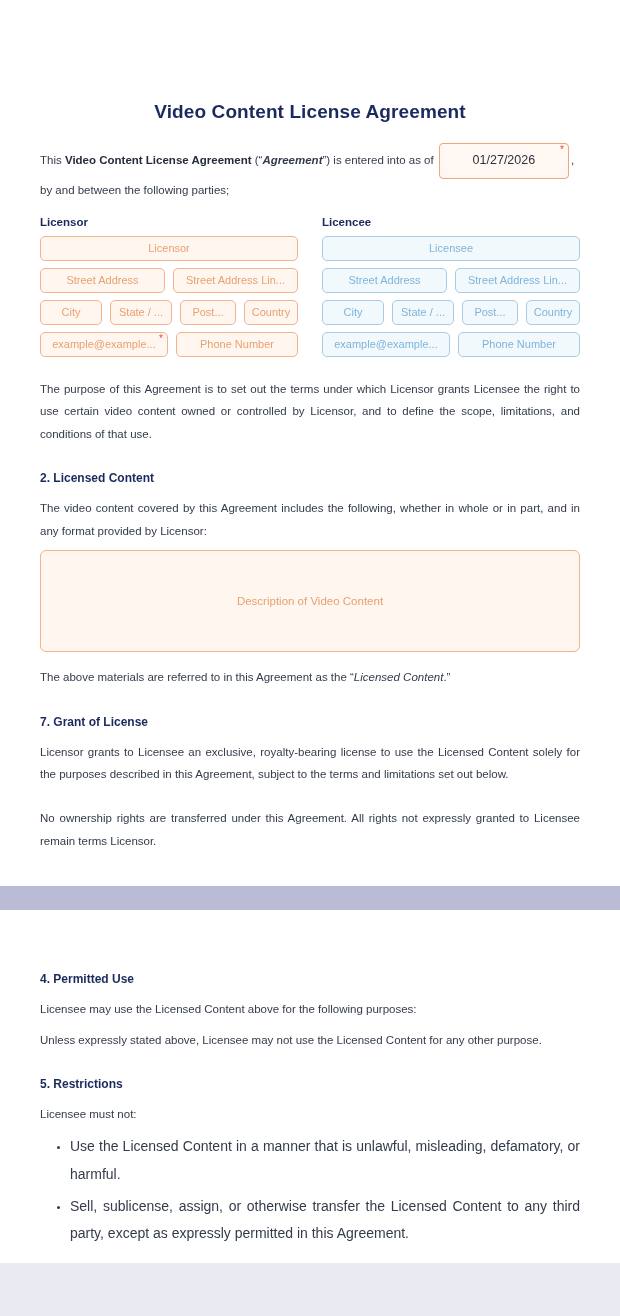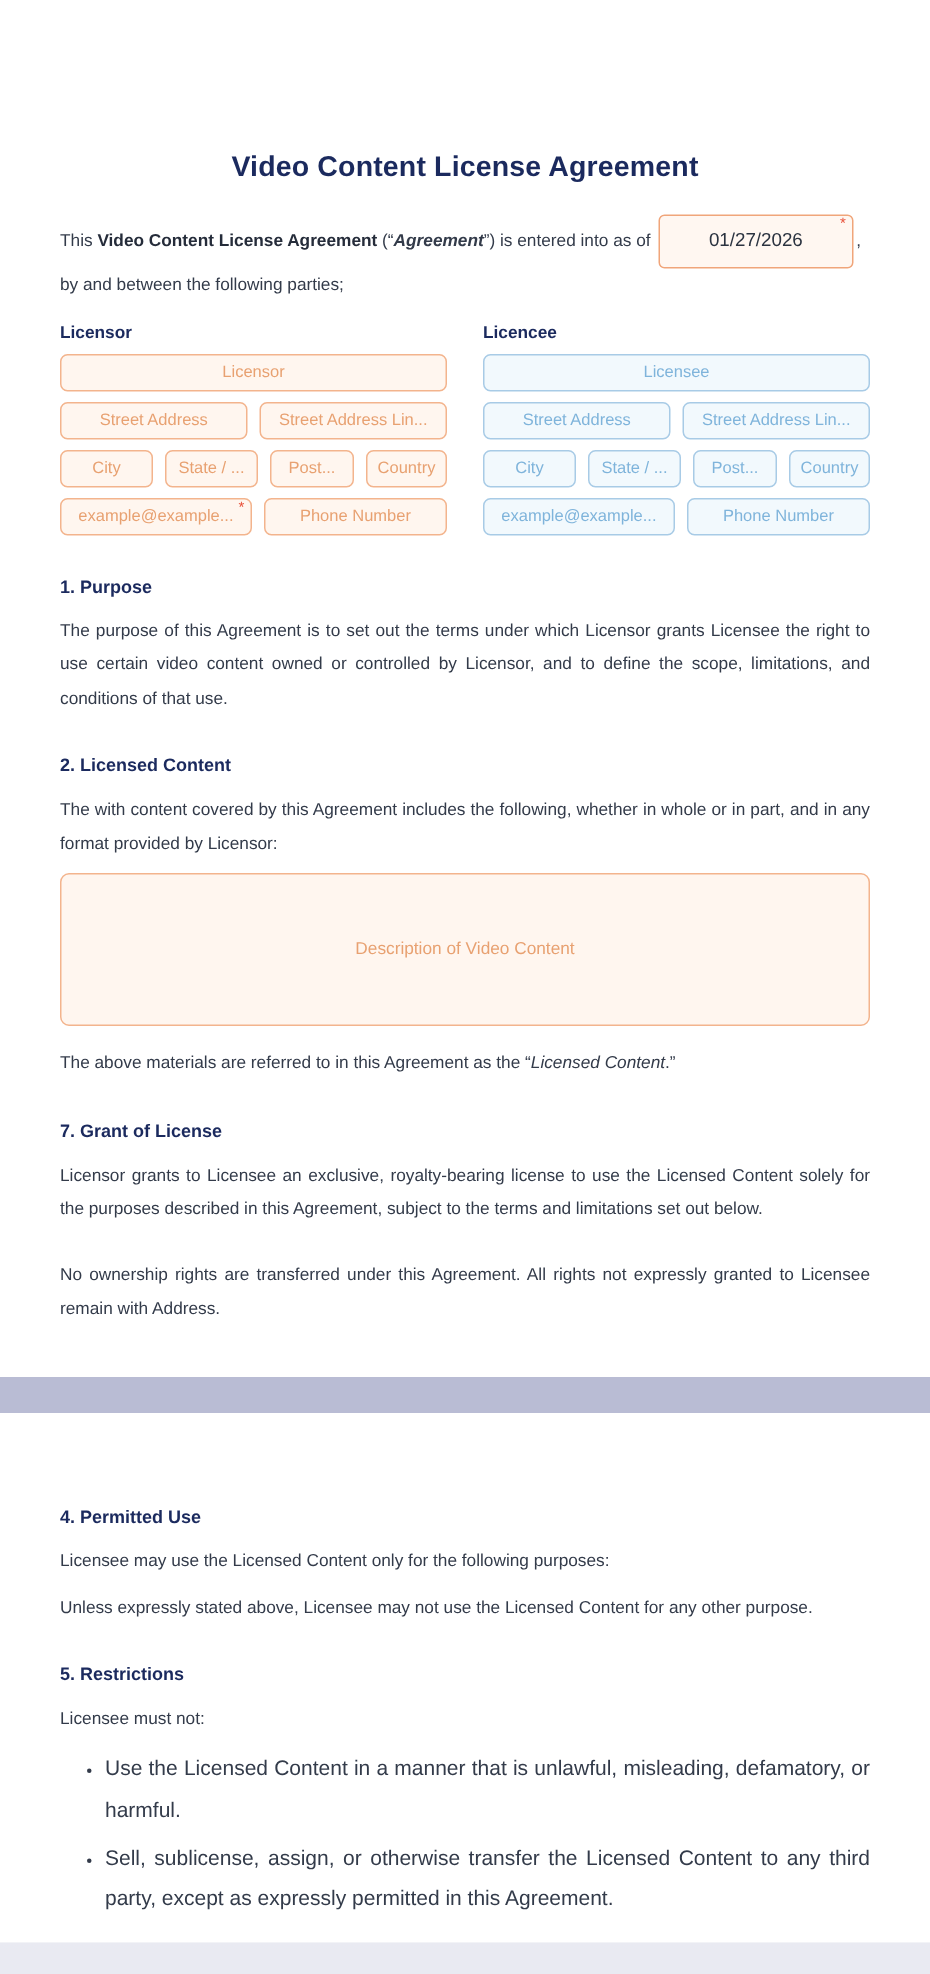--- a/index.html
+++ b/index.html
@@ -216,46 +216,45 @@
           <div class="fld country">Country</div>
         </div>
         <div class="field-row">
           <div class="fld email">example@example...</div>
           <div class="fld phone">Phone Number</div>
         </div>
       </div>
 
     </div>
 
-    <h2 class="section">1. Purpose</h2>
     <p class="body-text">The purpose of this Agreement is to set out the terms under which Licensor grants Licensee the right to use certain video content owned or controlled by Licensor, and to define the scope, limitations, and conditions of that use.</p>
 
     <h2 class="section mt">2. Licensed Content</h2>
-    <p class="body-text">The with content covered by this Agreement includes the following, whether in whole or in part, and in any format provided by Licensor:</p>
+    <p class="body-text">The video content covered by this Agreement includes the following, whether in whole or in part, and in any format provided by Licensor:</p>
 
     <div class="textarea-box">
       <span>Description of Video Content</span>
     </div>
 
     <p class="body-text nojust">
       <span>The above materials are referred to in this Agreement as the “</span><i>Licensed Content</i><span>.”</span>
     </p>
 
     <h2 class="section mt">7. Grant of License</h2>
     <p class="body-text">Licensor grants to Licensee an exclusive, royalty-bearing license to use the Licensed Content solely for the purposes described in this Agreement, subject to the terms and limitations set out below.</p>
-    <p class="body-text" style="margin-top:22px;">No ownership rights are transferred under this Agreement. All rights not expressly granted to Licensee remain with Address.</p>
+    <p class="body-text" style="margin-top:22px;">No ownership rights are transferred under this Agreement. All rights not expressly granted to Licensee remain terms Licensor.</p>
 
   </div>
 
   <div class="sheet-gap"></div>
 
   <div class="sheet sheet-2">
 
     <h2 class="section">4. Permitted Use</h2>
-    <p class="body-text nojust">Licensee may use the Licensed Content only for the following purposes:</p>
+    <p class="body-text nojust">Licensee may use the Licensed Content above for the following purposes:</p>
 
 
     <p class="body-text nojust">Unless expressly stated above, Licensee may not use the Licensed Content for any other purpose.</p>
 
     <h2 class="section mt">5. Restrictions</h2>
     <p class="body-text nojust">Licensee must not:</p>
 
     <ul class="bullets">
       <li>Use the Licensed Content in a manner that is unlawful, misleading, defamatory, or harmful.</li>
       <li>Sell, sublicense, assign, or otherwise transfer the Licensed Content to any third party, except as expressly permitted in this Agreement.</li>

